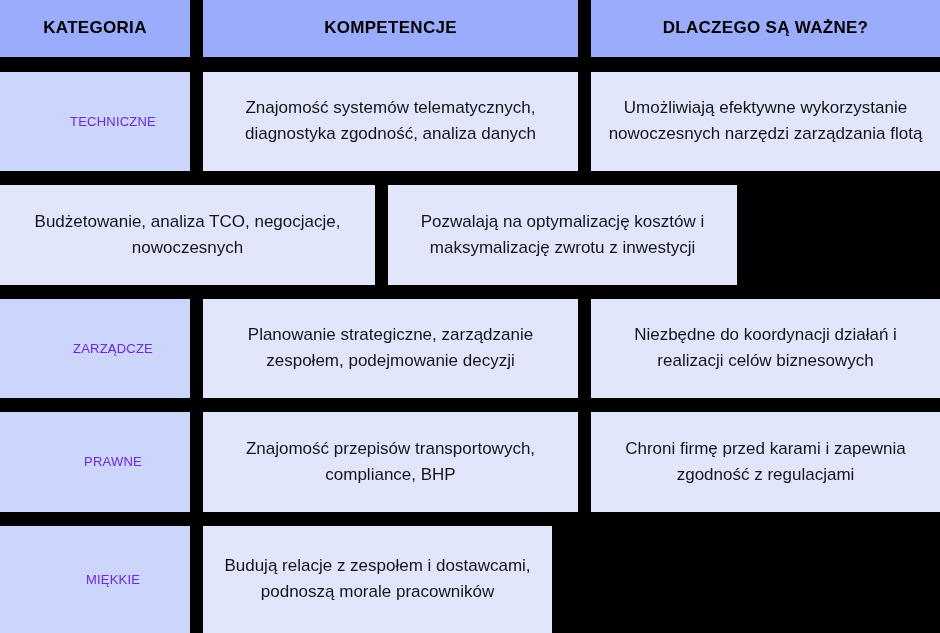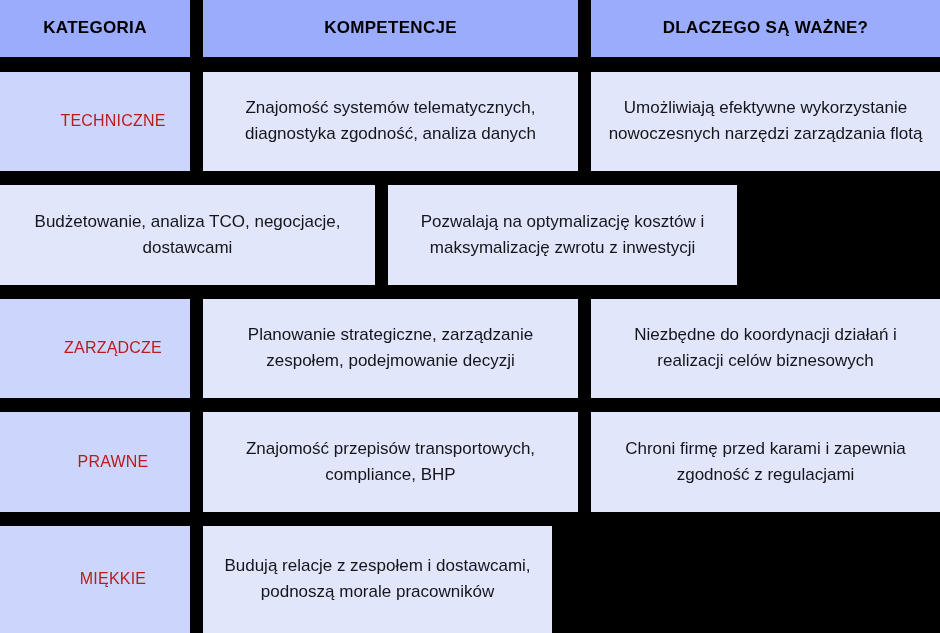--- a/index.html
+++ b/index.html
@@ -69,22 +69,22 @@
   .head-cell {
     background: #9bacfc;
     color: #000000;
     font-weight: bold;
     font-size: 17px;
     letter-spacing: 0.3px;
   }
 
   .cat-cell {
     background: #ccd5fc;
-    color: #b91c1c;
-    font-size: 16px;
+    color: #6d28d9;
+    font-size: 13px;
     letter-spacing: 0.2px;
     padding-left: 36px;
   }
 
   .body-cell {
     background: #e2e6fb;
     color: #14161c;
     font-size: 17px;
     line-height: 1.55;
     padding: 4px 14px;
@@ -119,21 +119,21 @@
     <div class="cell body-cell col-2">
       <span class="cell-text">Znajomość systemów telematycznych, diagnostyka zgodność, analiza danych</span>
     </div>
     <div class="cell body-cell col-3">
       <span class="cell-text">Umożliwiają efektywne wykorzystanie nowoczesnych narzędzi zarządzania flotą</span>
     </div>
   </div>
 
   <div class="row row-data">
     <div class="cell body-cell col-2">
-      <span class="cell-text">Budżetowanie, analiza TCO, negocjacje, dostawcami</span>
+      <span class="cell-text">Budżetowanie, analiza TCO, negocjacje, nowoczesnych</span>
     </div>
     <div class="cell body-cell col-3">
       <span class="cell-text">Pozwalają na optymalizację kosztów i maksymalizację zwrotu z inwestycji</span>
     </div>
   </div>
 
   <div class="row row-data">
     <div class="cell cat-cell col-1">
       <span class="cell-text">ZARZĄDCZE</span>
     </div>

